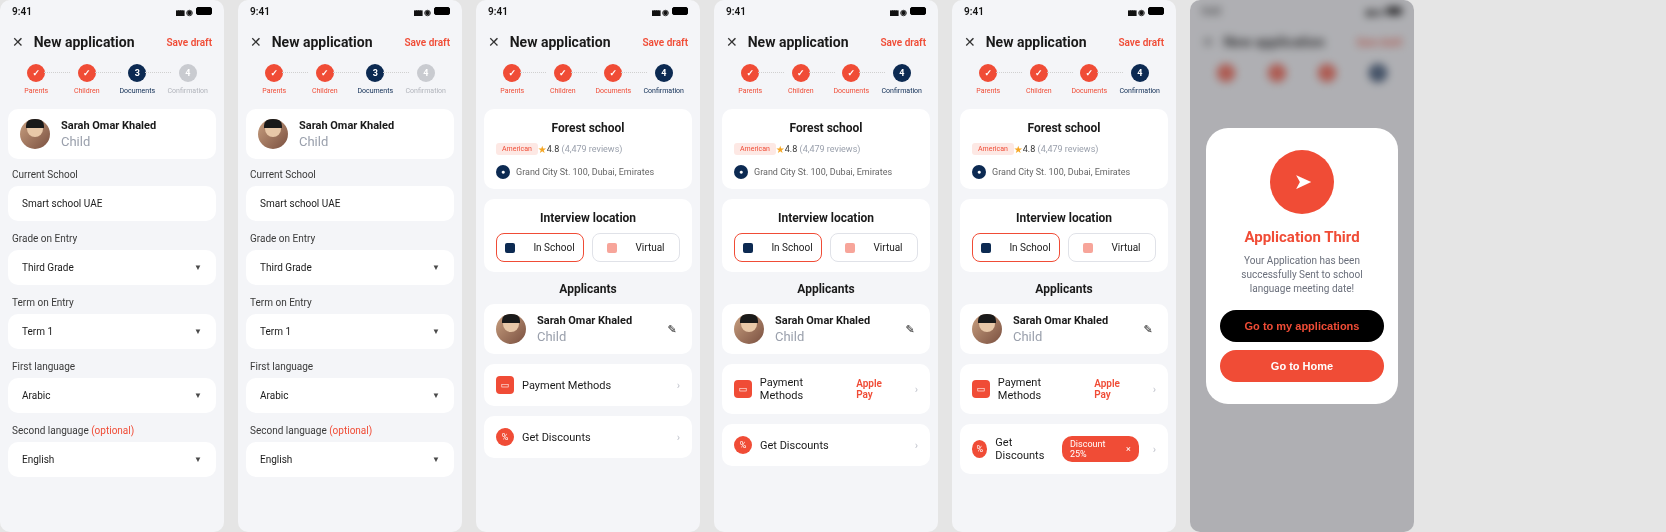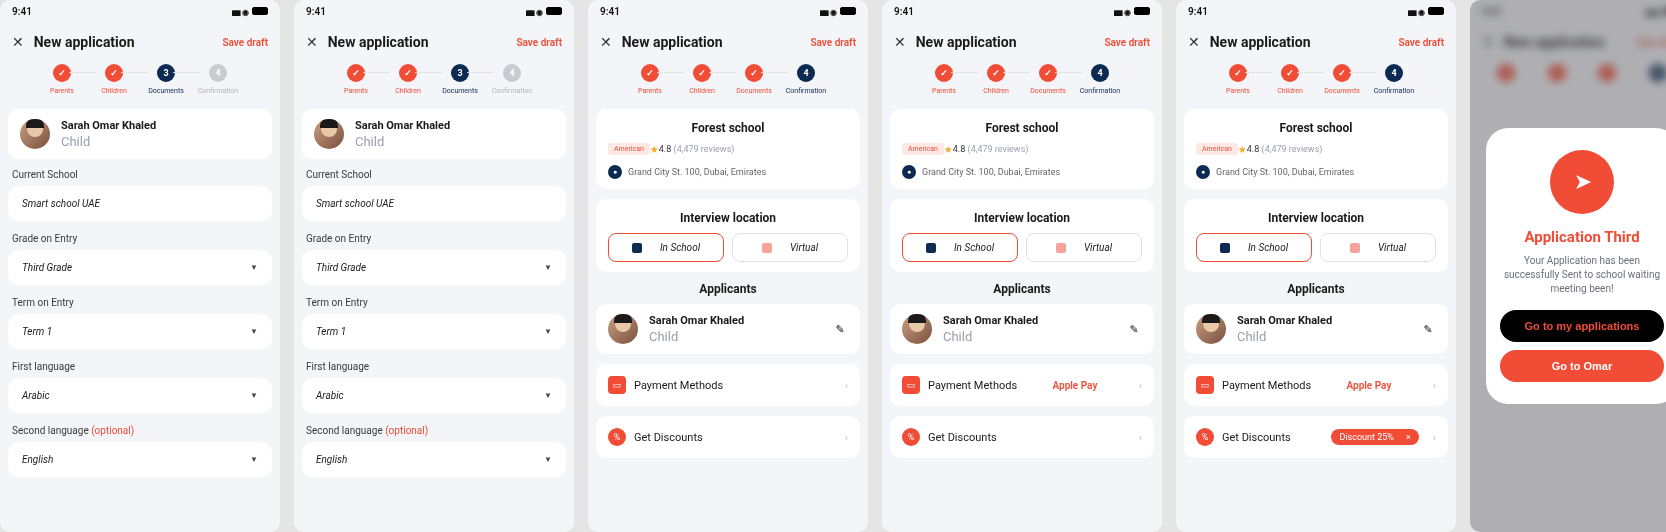--- a/index.html
+++ b/index.html
@@ -6,21 +6,21 @@
 body {
   font-family: -apple-system, BlinkMacSystemFont, "Segoe UI", Roboto, sans-serif;
   background: #e5e5e5;
   display: flex;
   gap: 14px;
   padding: 0;
   width: 1666px;
   height: 532px;
 }
 .screen {
-  width: 280px;
+  width: 224px;
   height: 532px;
   background: #f4f5f8;
   border-radius: 10px;
   overflow: hidden;
   position: relative;
   display: flex;
   flex-direction: column;
   flex-shrink: 0;
 }
 .screen-wide { width: 224px; }
@@ -90,39 +90,39 @@
 .person-sub { font-size: 13px; color: #9aa0ac; margin-top: 2px; }
 .edit-icn {
   margin-left:auto; width:16px; height:16px; color:#1a1a1a;
   cursor:pointer; font-size:11px; display:flex; align-items:center; justify-content:center;
 }
 .field-label { font-size: 10px; color: #3a3a3a; margin: 4px 4px 6px; }
 .optional { color: #F04C36; }
 .input-box {
   background:#fff; border-radius:10px; padding:12px 14px;
   display:flex; align-items:center; justify-content:space-between;
-  margin-bottom:12px; font-size:10px; color:#1a1a1a;font-style:italic;
+  margin-bottom:12px; font-size:10px; color:#1a1a1a;
 }
 .caret { color:#4a4a4a; font-size:8px; }
 .section-title { font-size: 12px; font-weight: 700; color:#1a1a1a; margin: 2px 4px 8px; text-align: center; }
 .school-card .tags { display:flex; align-items:center; margin-top:8px; }
 .badge-american { font-size:7px; color:#F04C36; background:#FDE8E4; padding:2px 6px; border-radius:3px; }
 .star { color:#f5a623; font-size:10px; }
 .rating { font-size:9px; color:#333; }
 .reviews { color:#9aa0ac;text-align:center; }
 .addr-row { display:flex; align-items:center; gap:6px; margin-top:10px; font-size:9px; color:#666; }
 .map-pin {
   width:14px; height:14px; border-radius:50%; background:#0C2A52;
   display:flex; align-items:center; justify-content:center; color:#fff; font-size:7px;
 }
 .interview-row { display:flex; gap:8px; }
 .interview-opt {
   flex:1; border:1px solid #e0e2e8; border-radius:8px; padding:8px 6px;
   display:flex; align-items:center; justify-content:center; gap:18px;
-  font-size:10px; color:#1a1a1a; cursor:pointer;font-style:italic;
+  font-size:10px; color:#1a1a1a; cursor:pointer;
 }
 .interview-opt.selected { border-color:#F04C36; }
 .int-icn { width:10px; height:10px; border-radius:2px; display:inline-block; }
 .int-icn.sch { background:#0C2A52; }
 .int-icn.vir { background:#F04C36; opacity:.5; }
 .nav-row {
   background:#fff; border-radius:10px; padding:12px; margin-bottom:10px;
   display:flex; align-items:center; gap:8px; font-size:11px; color:#1a1a1a;
 }
 .nav-icn {
@@ -607,18 +607,18 @@
           <div class="step-pill current">4</div>
         </div>
     </div>
   </div>
   <div class="modal-overlay">
     <div class="modal">
       <div class="modal-icn">
           <span class="plane">➤</span>
         </div>
       <div class="modal-title">Application Third</div>
-      <div class="modal-text">Your Application has been successfully Sent to school waiting meeting been!</div>
+      <div class="modal-text">Your Application has been successfully Sent to school language meeting date!</div>
       <button class="btn-light">Go to my applications</button>
-      <button class="btn-solid">Go to Omar</button>
+      <button class="btn-solid">Go to Home</button>
     </div>
   </div>
 </div>
 
 </body></html>

